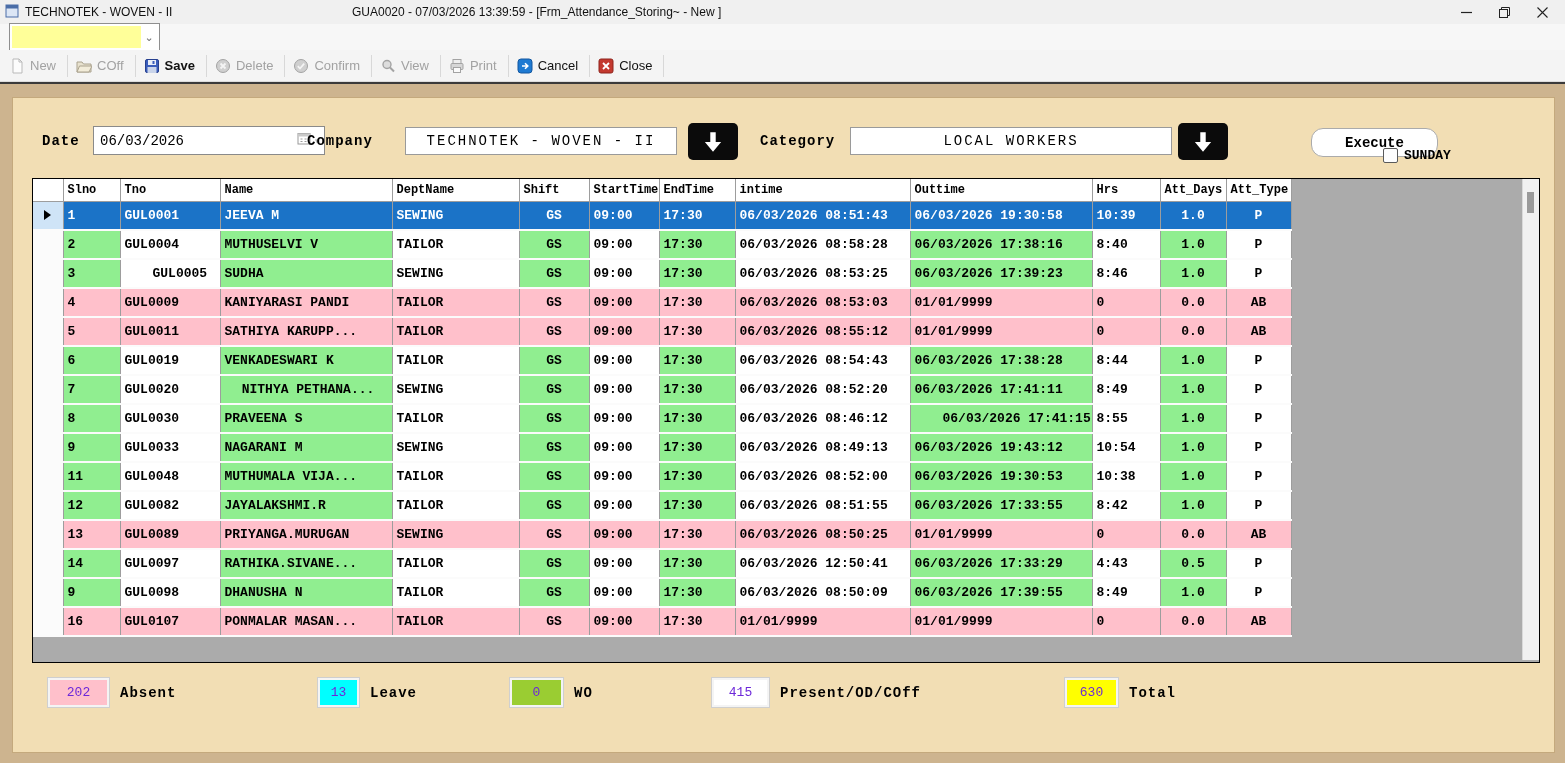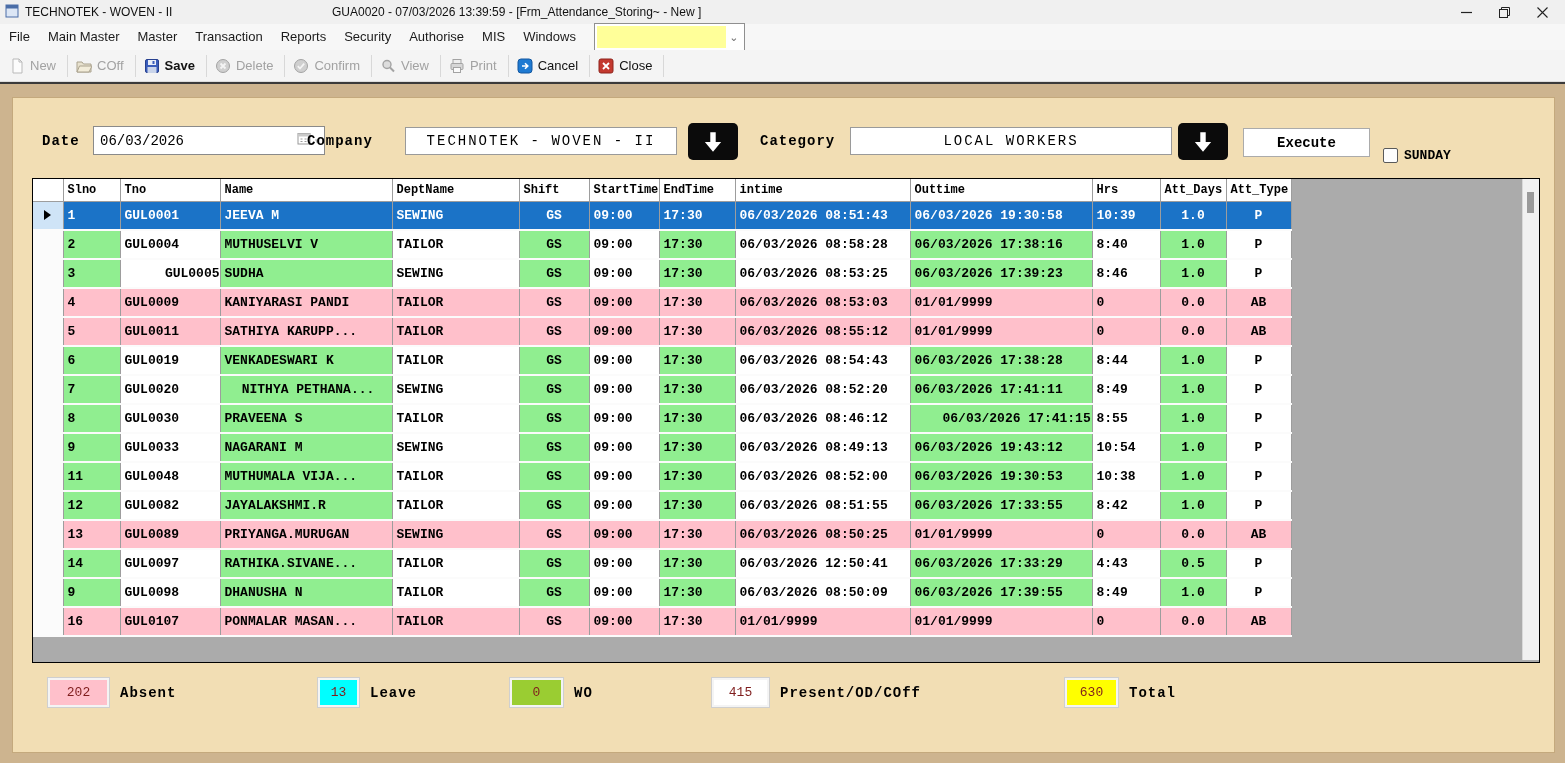--- a/index.html
+++ b/index.html
@@ -4,21 +4,21 @@
 <style>
   html,body{margin:0;padding:0;}
   body{width:1565px;height:763px;position:relative;overflow:hidden;
        font-family:"Liberation Sans",sans-serif;background:#cdb48f;}
 
   
   .titlebar{position:absolute;left:0;top:0;width:1565px;height:24px;background:#f0f0f0;
             display:flex;align-items:center;font-size:12px;color:#111;z-index:5;}
   .app-icon{margin-left:5px;flex:0 0 auto;}
   .title-left{margin-left:6px;white-space:nowrap;}
-  .title-center{position:absolute;left:332px;top:0;height:24px;display:flex;align-items:center;white-space:nowrap;}
+  .title-center{position:absolute;left:352px;top:0;height:24px;display:flex;align-items:center;white-space:nowrap;}
   .win-controls{position:absolute;right:4px;top:0;height:24px;display:flex;}
   .win-btn{width:38px;height:24px;display:flex;align-items:center;justify-content:center;}
 
   
   .menubar{position:absolute;left:0;top:24px;width:1565px;height:26px;background:#f7f7f7;
            border-bottom:1px solid #e3e3e3;display:flex;align-items:center;z-index:5;}
   .menu-item{padding:0 9px;font-size:13px;color:#1b1b1b;height:26px;line-height:26px;cursor:default;}
   .menu-combo{margin-left:9px;width:145px;height:22px;background:#fff;border:1px solid #8f8f8f;
               display:flex;align-items:center;padding:2px;}
   .combo-yellow{flex:1;height:100%;}
@@ -44,22 +44,22 @@
   .date-field{position:absolute;left:93px;top:126px;width:220px;height:27px;background:#fff;
               border:1px solid #8a8a8a;display:flex;align-items:center;padding:0 4px 0 6px;
               font-family:"Liberation Mono",monospace;font-size:14px;}
   .date-text{flex:1;}
   .date-chev{color:#b0b0b0;font-size:10px;margin-left:3px;}
   .txt-field{position:absolute;height:26px;background:#fff;border:1px solid #9a9a9a;
              font-family:"Liberation Mono",monospace;font-size:14px;letter-spacing:2px;
              display:flex;align-items:center;justify-content:center;}
   .arrow-btn{position:absolute;width:50px;height:37px;background:#0b0b0b;border-radius:5px;
              display:flex;align-items:center;justify-content:center;cursor:pointer;}
-  .exec-btn{position:absolute;left:1243px;top:128px;width:125px;height:27px;background:#fff;
-            border:1px solid #ababab;border-radius:0;display:flex;align-items:center;justify-content:center;
+  .exec-btn{position:absolute;left:1311px;top:128px;width:125px;height:27px;background:#fff;
+            border:1px solid #ababab;border-radius:12px;display:flex;align-items:center;justify-content:center;
             font-family:"Liberation Mono",monospace;font-weight:700;font-size:14px;}
   .sunday{position:absolute;left:1383px;top:148px;display:flex;align-items:center;gap:6px;}
   .checkbox{width:13px;height:13px;background:#fdfdfd;border:1px solid #5a5a5a;border-radius:2px;}
   .sunday-label{font-family:"Liberation Mono",monospace;font-weight:700;font-size:13px;}
 
   
   .grid{position:absolute;left:32px;top:178px;width:1506px;height:483px;background:#ababab;
         border:1px solid #000;overflow:hidden;}
   table{border-collapse:collapse;table-layout:fixed;position:absolute;left:0;top:0;}
   th,td{overflow:hidden;white-space:nowrap;font-family:"Liberation Mono",monospace;font-weight:700;
@@ -75,21 +75,21 @@
   .sel-arrow{display:inline-block;width:0;height:0;border-left:7px solid #000;
              border-top:5px solid transparent;border-bottom:5px solid transparent;margin-top:2px;}
   .vscroll{position:absolute;right:0;top:0;width:16px;height:481px;background:#f1f1f1;
            border-left:1px solid #d9d9d9;}
   .vthumb{position:absolute;left:4px;top:13px;width:7px;height:21px;background:#9a9a9a;}
 
   
   #summary{position:absolute;left:0;top:678px;width:1565px;height:28px;}
   .sum-item{position:absolute;top:0;display:flex;align-items:center;gap:11px;}
   .sum-box{height:25px;display:flex;align-items:center;justify-content:center;
-           font-family:"Liberation Mono",monospace;font-size:13px;color:#7f1d1d;
+           font-family:"Liberation Mono",monospace;font-size:13px;color:#6d28d9;
            border:2px solid #f4f4f4;box-shadow:0 0 0 1px #cfcfcf;}
   .sum-label{font-family:"Liberation Mono",monospace;font-weight:700;font-size:14px;letter-spacing:1px;}
 </style>
 </head>
 <body>
 
 <div class="titlebar">
   <span class="app-icon">
     <svg width="14" height="14" viewBox="0 0 14 14">
         <rect x="1" y="1" width="12" height="12" fill="#dce6f5" stroke="#4a6da7"></rect>
@@ -112,31 +112,20 @@
     </div>
     <div class="win-btn">
       <svg width="11" height="11" viewBox="0 0 11 11">
           <path d="M0.5 0.5l10 10M10.5 0.5l-10 10" stroke="#222" stroke-width="1.1"></path>
         </svg>
     </div>
   </div>
 </div>
 
 <div class="menubar">
-  <div id="menu-items" style="display:flex;">
-      <div class="menu-item">File</div>
-      <div class="menu-item">Main Master</div>
-      <div class="menu-item">Master</div>
-      <div class="menu-item">Transaction</div>
-      <div class="menu-item">Reports</div>
-      <div class="menu-item">Security</div>
-      <div class="menu-item">Authorise</div>
-      <div class="menu-item">MIS</div>
-      <div class="menu-item">Windows</div>
-    </div>
   <div class="menu-combo">
     <div class="combo-yellow" style="background: rgb(255, 255, 153);"></div>
     <span class="combo-chev">⌄</span>
   </div>
 </div>
 
 <div class="toolbar">
   <div id="toolbar-buttons" style="display:flex;align-items:center;">
       <div class="tb-btn disabled">
         <span class="tb-icon">
@@ -334,21 +323,21 @@
           <td class="c-g" style="text-align: left;">17:30</td>
           <td class="c-w" style="text-align: left;">06/03/2026 08:58:28</td>
           <td class="c-g" style="text-align: left;">06/03/2026 17:38:16</td>
           <td class="c-w" style="text-align: left;">8:40</td>
           <td class="c-g" style="text-align: center; padding-left: 0px;">1.0</td>
           <td class="c-w" style="text-align: center; padding-left: 0px;">P</td>
         </tr>
         <tr>
           <td class="rowsel"></td>
           <td class="c-g" style="text-align: left;">3</td>
-          <td class="c-w" style="text-align: right; padding-left: 32px;">GUL0005</td>
+          <td class="c-w" style="text-align: left; padding-left: 32px;">GUL0005</td>
           <td class="c-g" style="text-align: left;">SUDHA</td>
           <td class="c-w" style="text-align: left;">SEWING</td>
           <td class="c-g" style="text-align: center; padding-left: 0px;">GS</td>
           <td class="c-w" style="text-align: left;">09:00</td>
           <td class="c-g" style="text-align: left;">17:30</td>
           <td class="c-w" style="text-align: left;">06/03/2026 08:53:25</td>
           <td class="c-g" style="text-align: left;">06/03/2026 17:39:23</td>
           <td class="c-w" style="text-align: left;">8:46</td>
           <td class="c-g" style="text-align: center; padding-left: 0px;">1.0</td>
           <td class="c-w" style="text-align: center; padding-left: 0px;">P</td>

